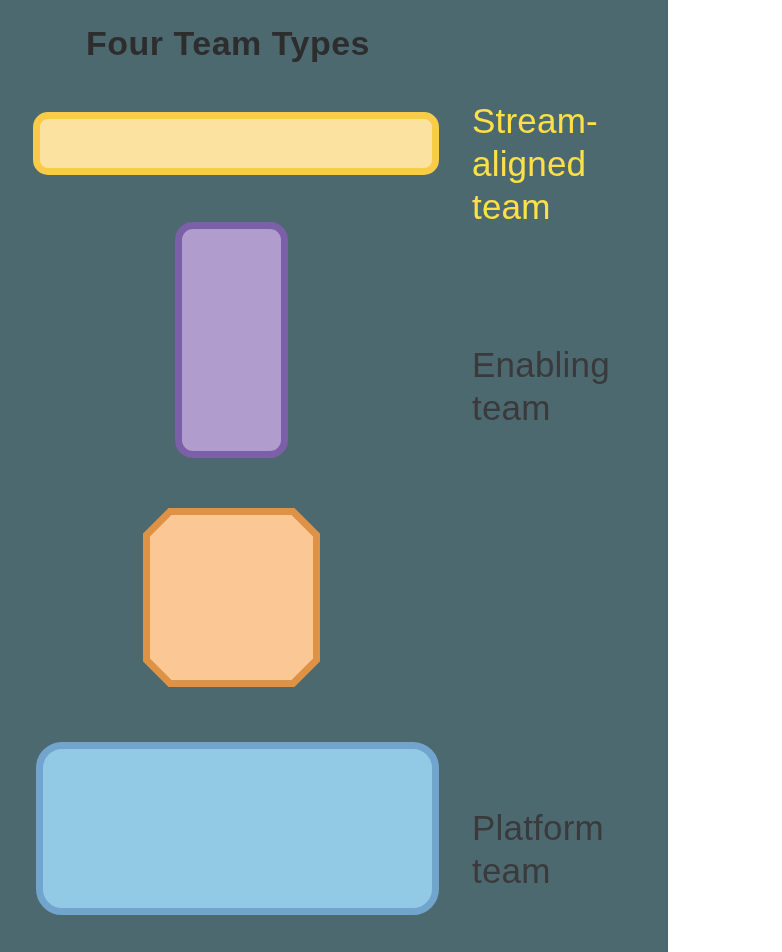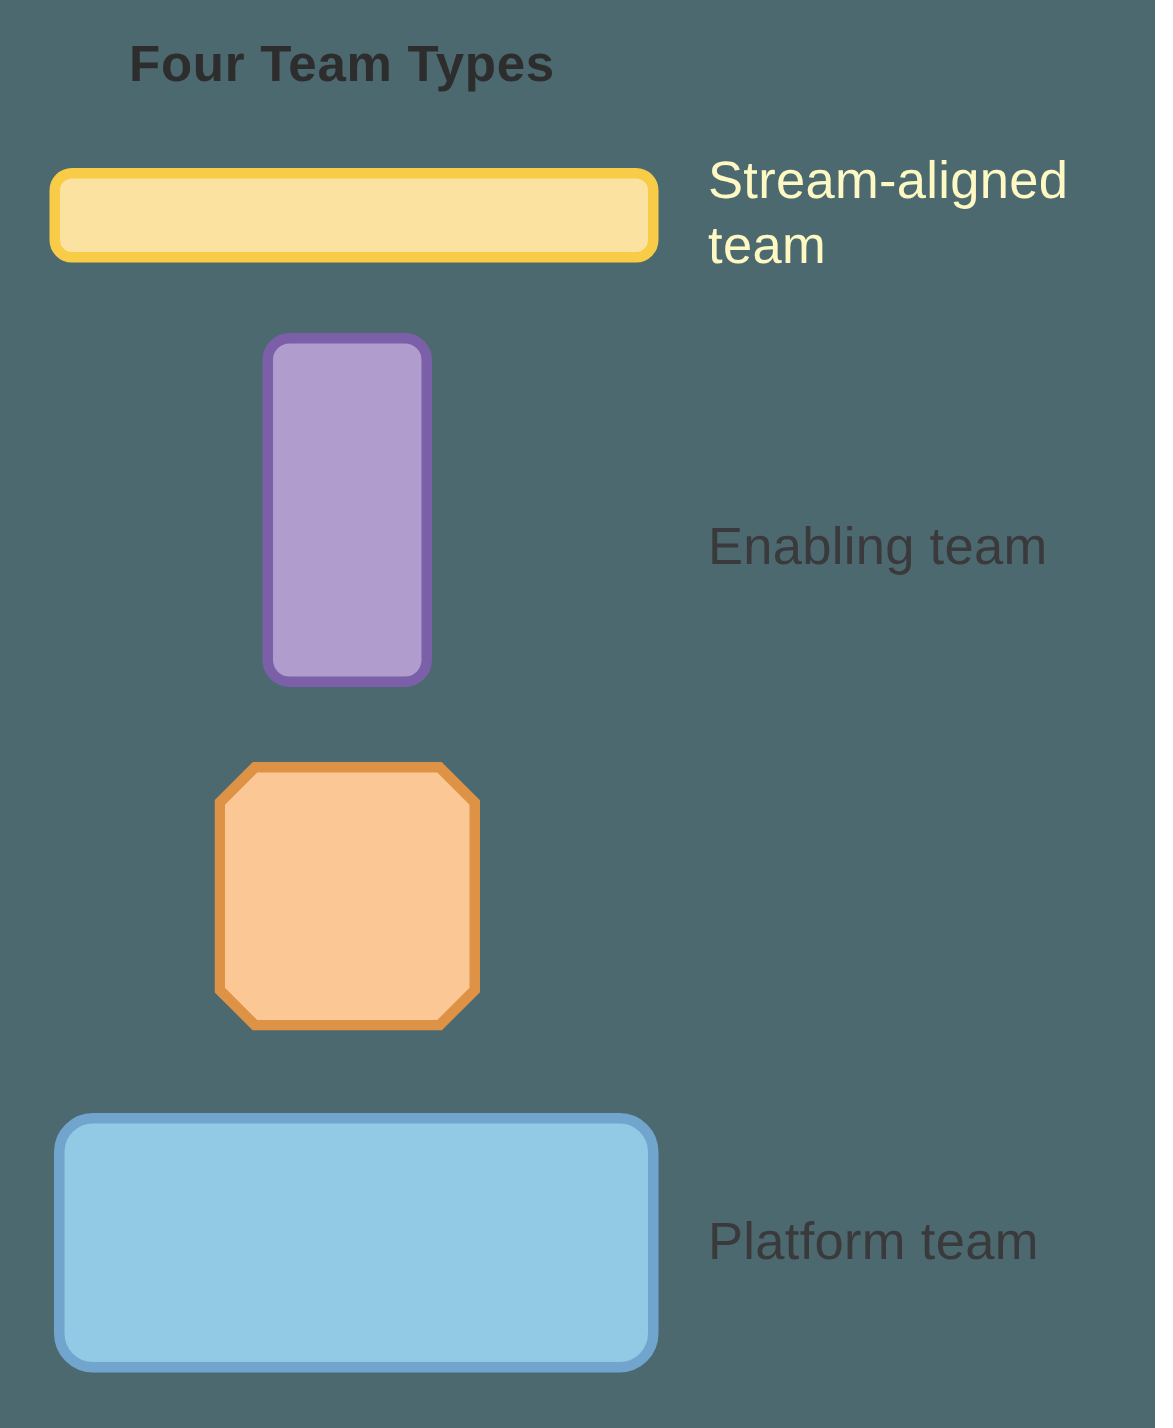--- a/index.html
+++ b/index.html
@@ -1,18 +1,18 @@
 <!DOCTYPE html>
 <html><head>
 <meta charset="utf-8">
 <style>
   html, body { margin: 0; padding: 0; }
   #canvas {
     position: relative;
-    width: 770px;
+    width: 668px;
     height: 952px;
     overflow: hidden;
     font-family: "Liberation Sans", sans-serif;
   }
   .title {
     position: absolute;
     left: 86px;
     top: 24px;
     font-size: 34px;
     font-weight: 700;
@@ -59,21 +59,21 @@
   }
 </style>
 </head>
 <body>
 
 <div id="canvas" style="background-color: rgb(77, 105, 112);">
 
   <div class="title" style="color: rgb(45, 45, 46);">Four Team Types</div>
 
   <div class="shape shape-stream" style="background-color: rgb(252, 226, 161); border-color: rgb(249, 204, 72);"></div>
-  <div class="team-label label-stream" style="color: #fef9c3;">Stream-aligned
+  <div class="team-label label-stream" style="color: #fde047;">Stream-aligned
 team</div>
 
   <div class="shape shape-enabling" style="background-color: rgb(177, 157, 205); border-color: rgb(123, 95, 168);"></div>
   <div class="team-label label-enabling" style="color: rgb(58, 58, 60); margin-top: 24px;">Enabling team</div>
 
   <div class="shape shape-octagon">
     <svg viewBox="0 0 177 179">
       <polygon points="27,3.5 150,3.5 173.5,27 173.5,152 150,175.5 27,175.5 3.5,152 3.5,27" stroke-width="7" stroke-linejoin="miter" style="fill: rgb(251, 199, 149); stroke: rgb(222, 146, 69);"></polygon>
     </svg>
   </div>

